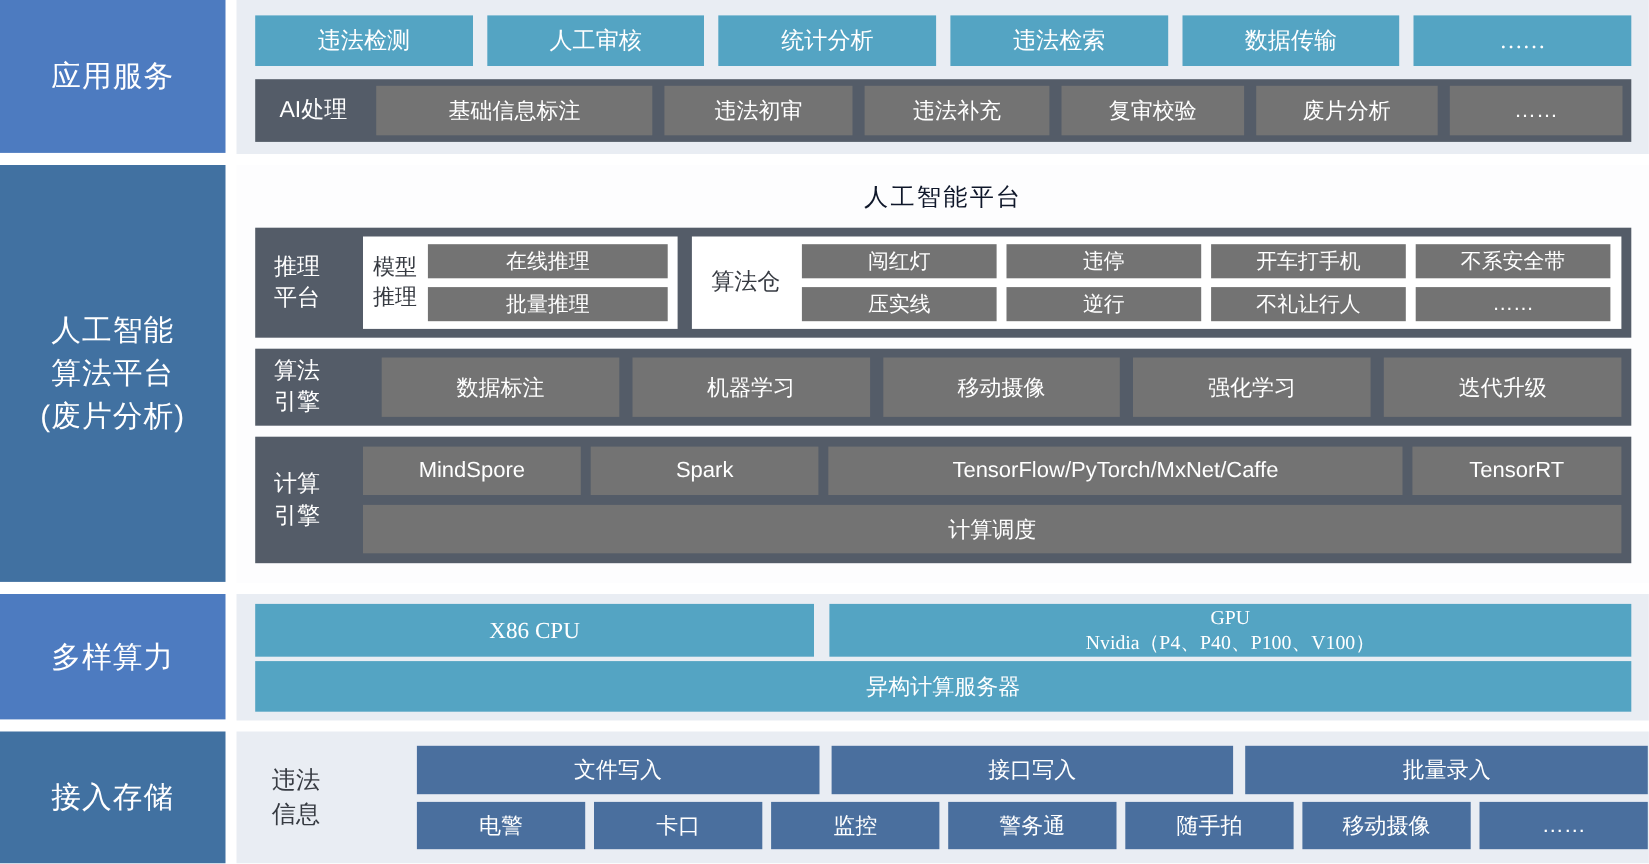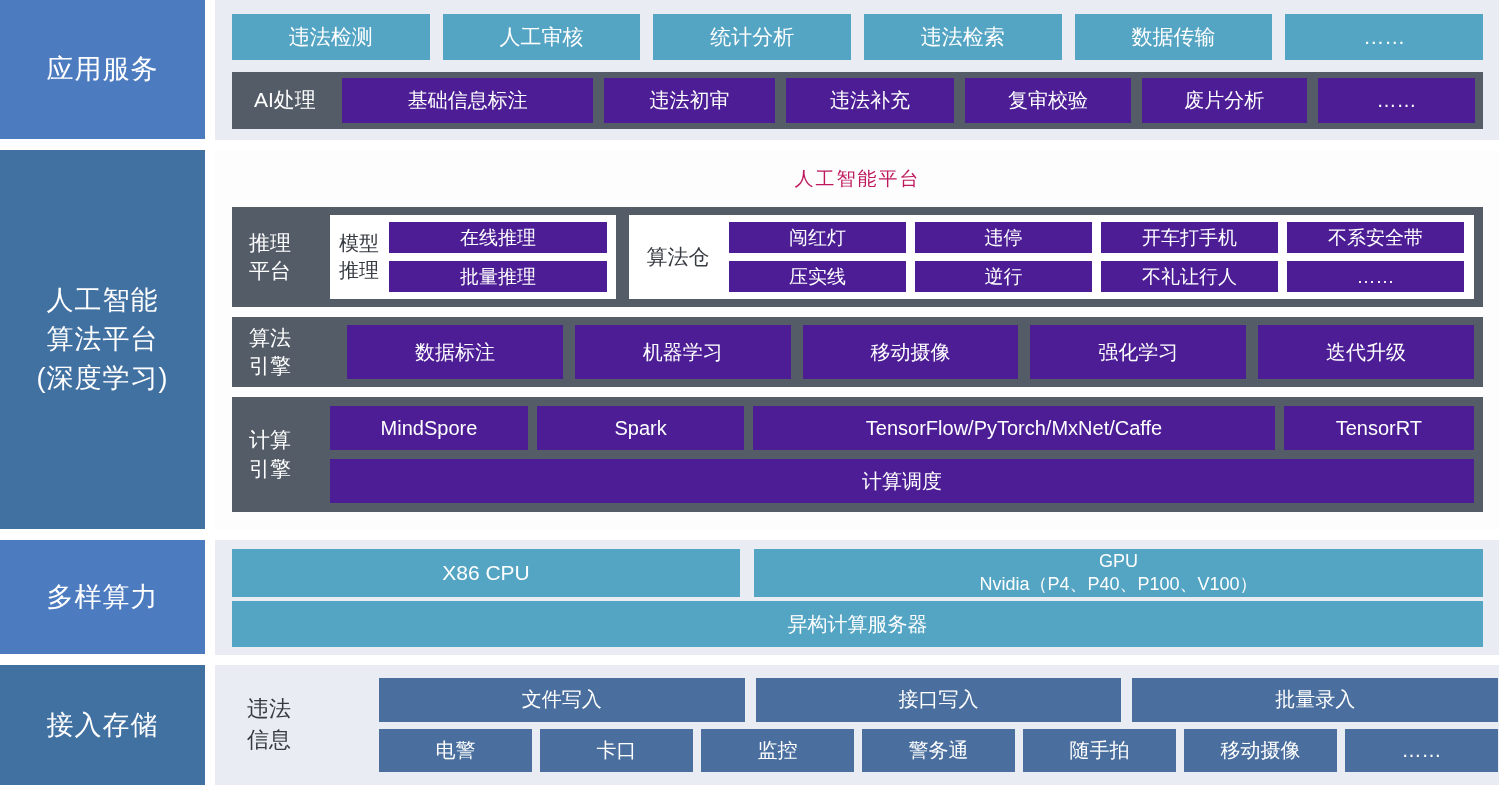--- a/index.html
+++ b/index.html
@@ -18,40 +18,40 @@
   .lb-3 { height:115px; }
   .lb-4 { height:120px; }
 
   
   .right-col { flex:1; display:flex; flex-direction:column; gap:10px; }
   .panel-light { background:#e9edf3; }
   .panel-white { background:#fdfdfe; }
 
   .btn { display:flex; align-items:center; justify-content:center;
          color:#ffffff; white-space:nowrap; }
-  .teal-btn { background:#54a4c3; font-size:21px; }
-  .blue-btn { background:#4c1d95; font-size:20px;text-align:center; }
+  .teal-btn { background:#54a4c3; font-size:21px;font-family:Liberation Serif, serif; }
+  .blue-btn { background:#737373; font-size:20px;text-align:center; }
   .stor-btn { background:#4a6f9e; font-size:20px; }
 
   .dark-bar { background:#545c68; display:flex; align-items:center; }
   .bar-label { color:#ffffff; font-size:21px; line-height:1.35; }
   .bar-label span { display:block; }
 
   
   .sec-app { height:140px; padding:14px 16px 11px 17px; display:flex; flex-direction:column; gap:12px; }
   .svc-row { height:46px; display:flex; gap:13px; }
   .svc-row .teal-btn { flex:1; }
   .ai-bar { flex:1; padding:6px 8px; gap:10px; }
   .ai-bar .bar-label { width:92px; padding-left:14px; }
   .ai-btn-row { flex:1; height:100%; display:flex; gap:11px; }
 
   
   .sec-ai { height:380px; padding:0 16px 0 17px; display:flex; flex-direction:column; }
   .panel-title { height:57px; display:flex; align-items:center; justify-content:center;
-                 font-size:19px; color:#be185d; font-weight:500; letter-spacing:2px; }
+                 font-size:22px; color:#0f172a; font-weight:500; letter-spacing:2px; }
   .bars { display:flex; flex-direction:column; gap:10px; }
   .infer-bar { height:100px; padding:8px 9px; gap:13px; }
   .infer-bar .bar-label { width:76px; padding-left:8px; }
   .white-sub { background:#ffffff; height:84px; display:flex; align-items:center; }
   .model-sub { width:286px; padding:7px 9px; gap:10px; }
   .sub-label { color:#363a41; font-size:20px; line-height:1.35; text-align:center; }
   .sub-label span { display:block; }
   .model-stack { flex:1; height:100%; display:flex; flex-direction:column; gap:8px; }
   .model-stack .blue-btn { flex:1; font-size:19px; }
   .algo-sub { flex:1; padding:7px 10px; gap:12px; }
@@ -91,21 +91,21 @@
 
 <div class="page">
 
   <aside class="left-col">
     <div class="left-block bright lb-1">
       <span>应用服务</span>
     </div>
     <div class="left-block steel lb-2">
       <span>人工智能</span>
       <span>算法平台</span>
-      <span>(深度学习)</span>
+      <span>(废片分析)</span>
     </div>
     <div class="left-block bright lb-3">
       <span>多样算力</span>
     </div>
     <div class="left-block steel lb-4">
       <span>接入存储</span>
     </div>
   </aside>
 
   <main class="right-col">

